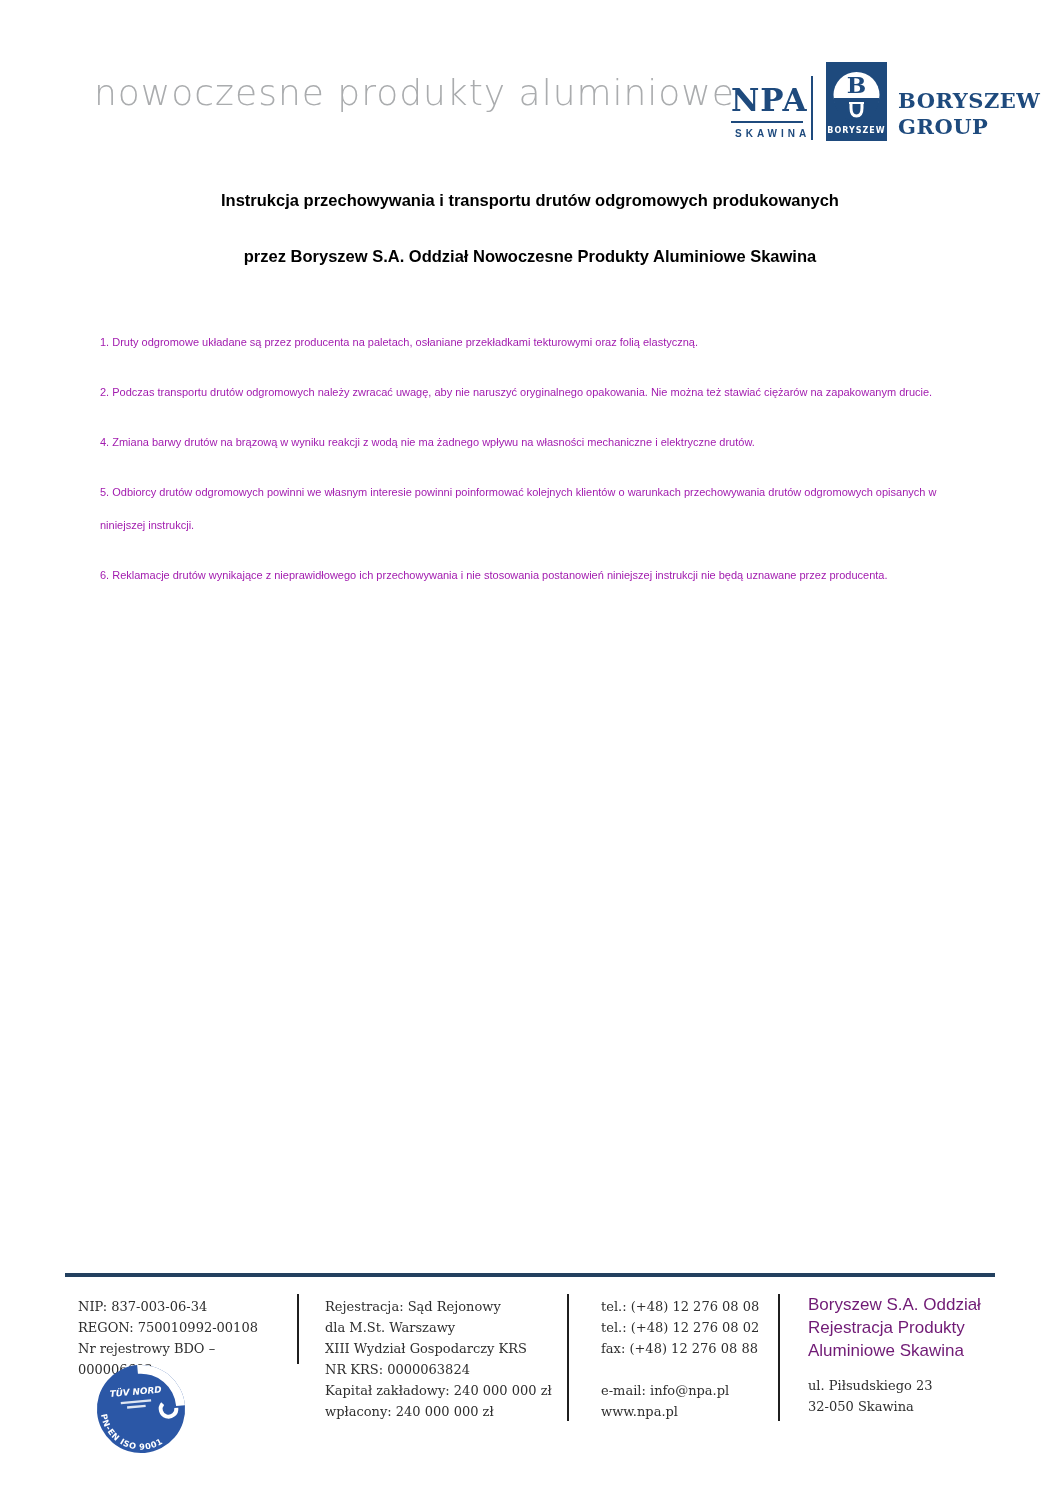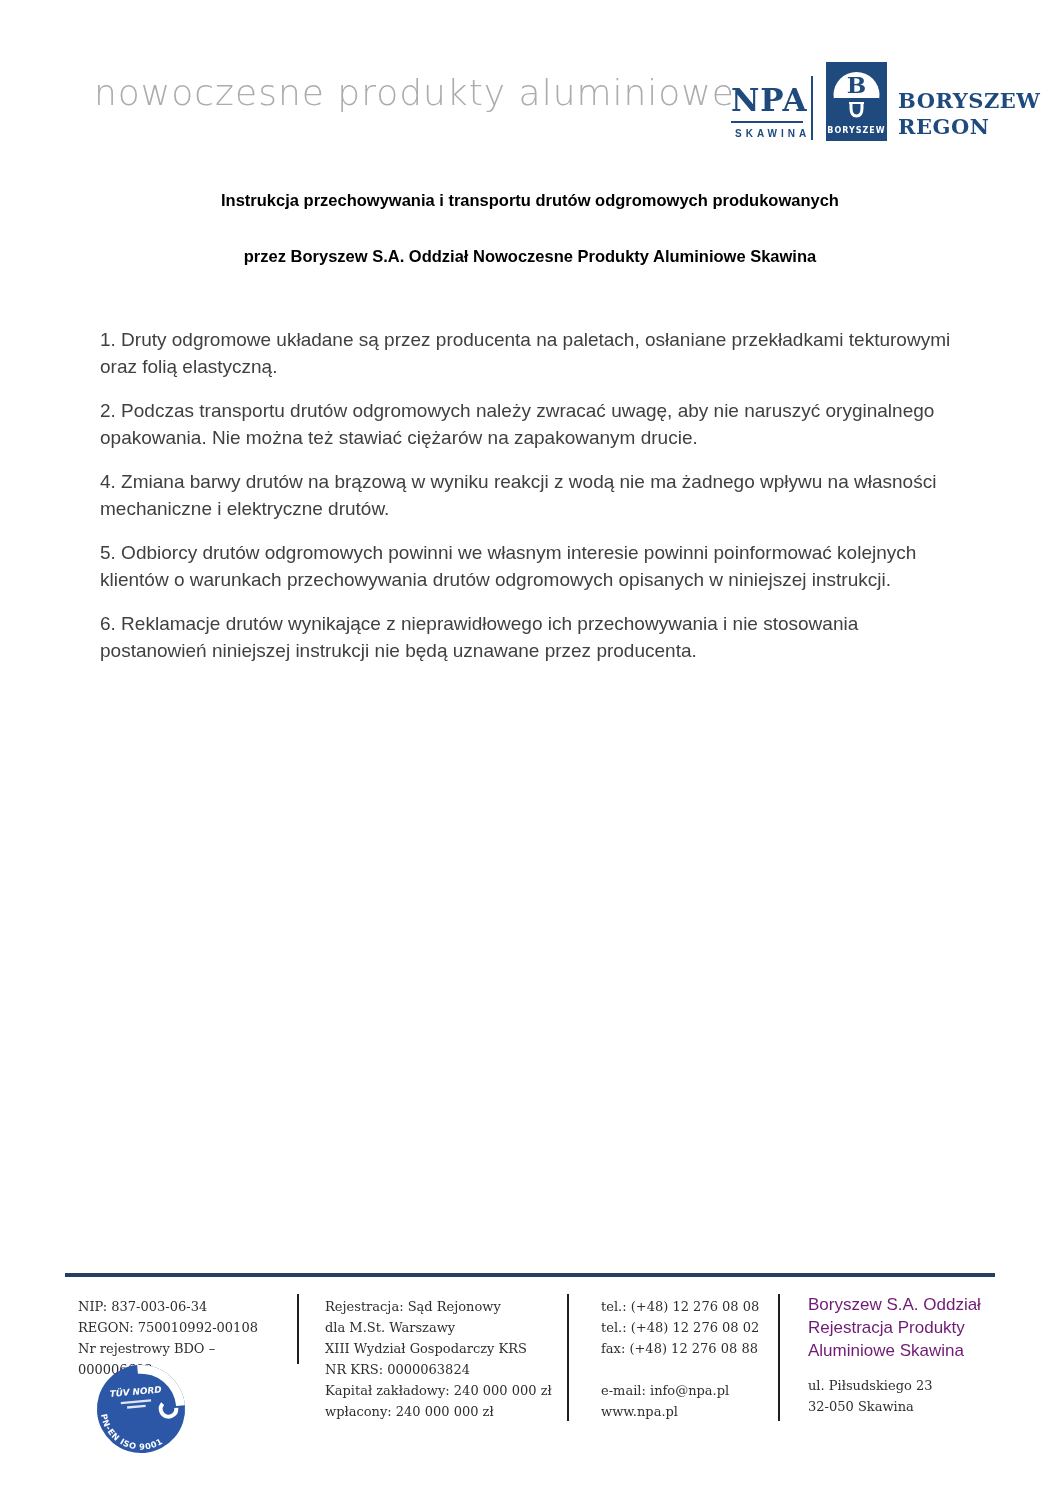--- a/index.html
+++ b/index.html
@@ -45,22 +45,22 @@
     font-weight:bold; font-size:21px; line-height:26px;
     letter-spacing:0.5px; color:#1e4a7d;
   }
 
   
   .doc-main { position:absolute; left:100px; top:190px; width:860px; }
   .doc-title { text-align:center; font-size:16.5px; font-weight:bold; color:#000; line-height:20px; }
   .doc-title .t2 { margin-top:36px; }
   .doc-body { margin-top:60px; }
   .doc-body p {
-    font-size:19px; line-height:27px;
-    margin-bottom:17px; color:#404040;
+    font-size:11px; line-height:33px;
+    margin-bottom:17px; color:#a21caf;
   }
 
   
   .footer-rule {
     position:absolute; left:65px; top:1273px;
     width:930px; height:3.5px; background:#23405f;
   }
   .fcol {
     position:absolute;
     font-family:"DejaVu Serif", serif;
@@ -105,21 +105,21 @@
         <path d="M7.7 36 A 22.8 22.8 0 0 0 53.3 36 Z" fill="#1e4a7d"></path>
         <text x="30.5" y="31" text-anchor="middle" font-family="DejaVu Serif, serif" font-weight="bold" font-size="23" fill="#1e4a7d">B</text>
         <path d="M25 41 v5 q0 8 5.5 8 q5.5 0 5.5 -8 v-5" fill="none" stroke="#ffffff" stroke-width="3"></path>
         <line x1="23" y1="41" x2="38" y2="41" stroke="#ffffff" stroke-width="2"></line>
         <text x="30.5" y="71" text-anchor="middle" font-family="DejaVu Sans, sans-serif" font-weight="bold" font-size="8" letter-spacing="1" fill="#ffffff">BORYSZEW</text>
       </svg>
     </div>
 
     <div class="bor-group">
       <div>BORYSZEW</div>
-      <div>REGON</div>
+      <div>GROUP</div>
     </div>
   </header>
 
   <main class="doc-main">
     <div class="doc-title">
       <div class="t1">Instrukcja przechowywania i transportu drutów odgromowych produkowanych</div>
       <div class="t2">przez Boryszew S.A. Oddział Nowoczesne Produkty Aluminiowe Skawina</div>
     </div>
     <div class="doc-body">
       <p>1. Druty odgromowe układane są przez producenta na paletach, osłaniane przekładkami tekturowymi oraz folią elastyczną.</p>

